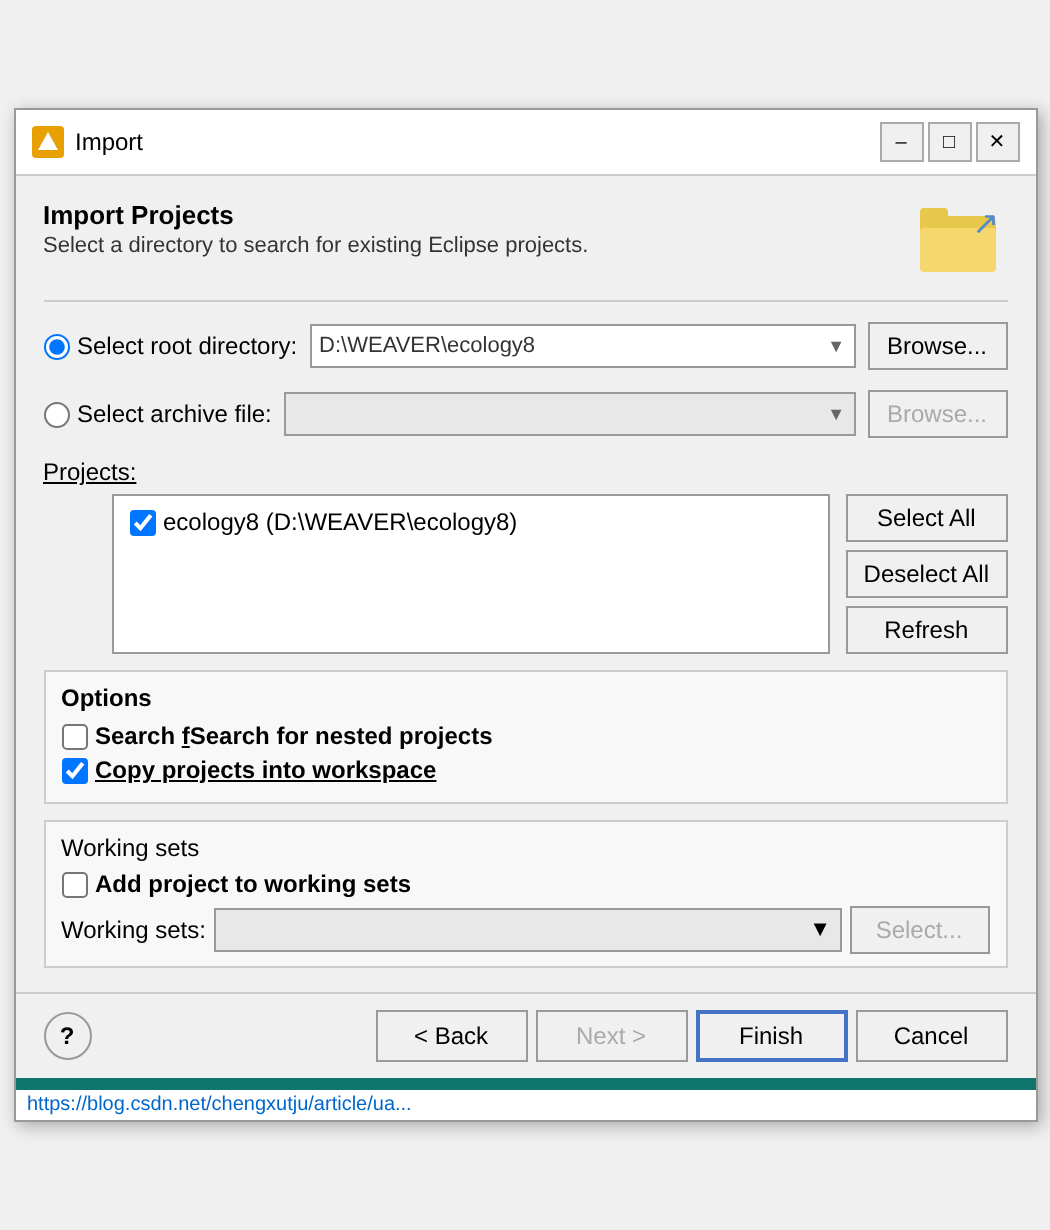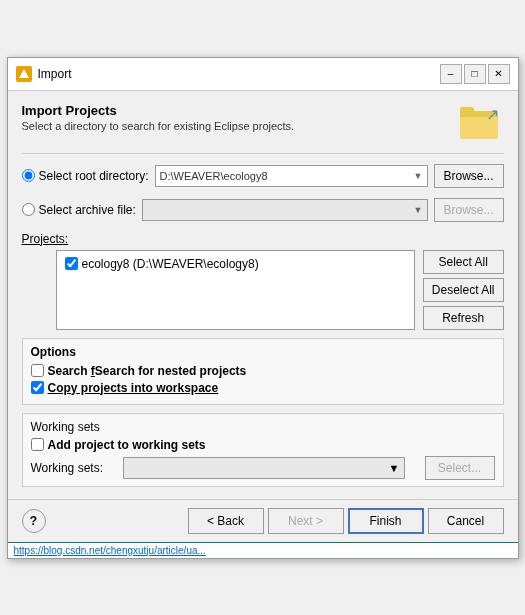--- a/index.html
+++ b/index.html
@@ -271,21 +271,21 @@
     }
     .ws-row {
       display: flex;
       align-items: center;
       gap: 4px;
       margin-bottom: 4px;
     }
     .ws-combo-row {
       display: flex;
       align-items: center;
-      gap: 20px;
+      gap: 4px;
     }
     .ws-combo-row label {
       font-size: 12px;
       white-space: nowrap;
     }
     .ws-combo {
       flex: 1;
       height: 22px;
       border: 1px solid #999;
       background: #e8e8e8;
@@ -343,22 +343,21 @@
       cursor: pointer;
       font-size: 12px;
       padding: 0 10px;
     }
 
     .url-bar {
       background: #fff;
       padding: 2px 6px;
       font-size: 10px;
       color: #0066cc;
-      border-top: 1px solid #0f766e;
-      text-decoration: underline;
+      border-top: 6px solid #0f766e;
     }
   </style>
 </head>
 <body>
 
 <div class="window">
 
   <div class="title-bar">
     <div class="title-bar-icon">
       <svg width="12" height="12" viewBox="0 0 12 12">

